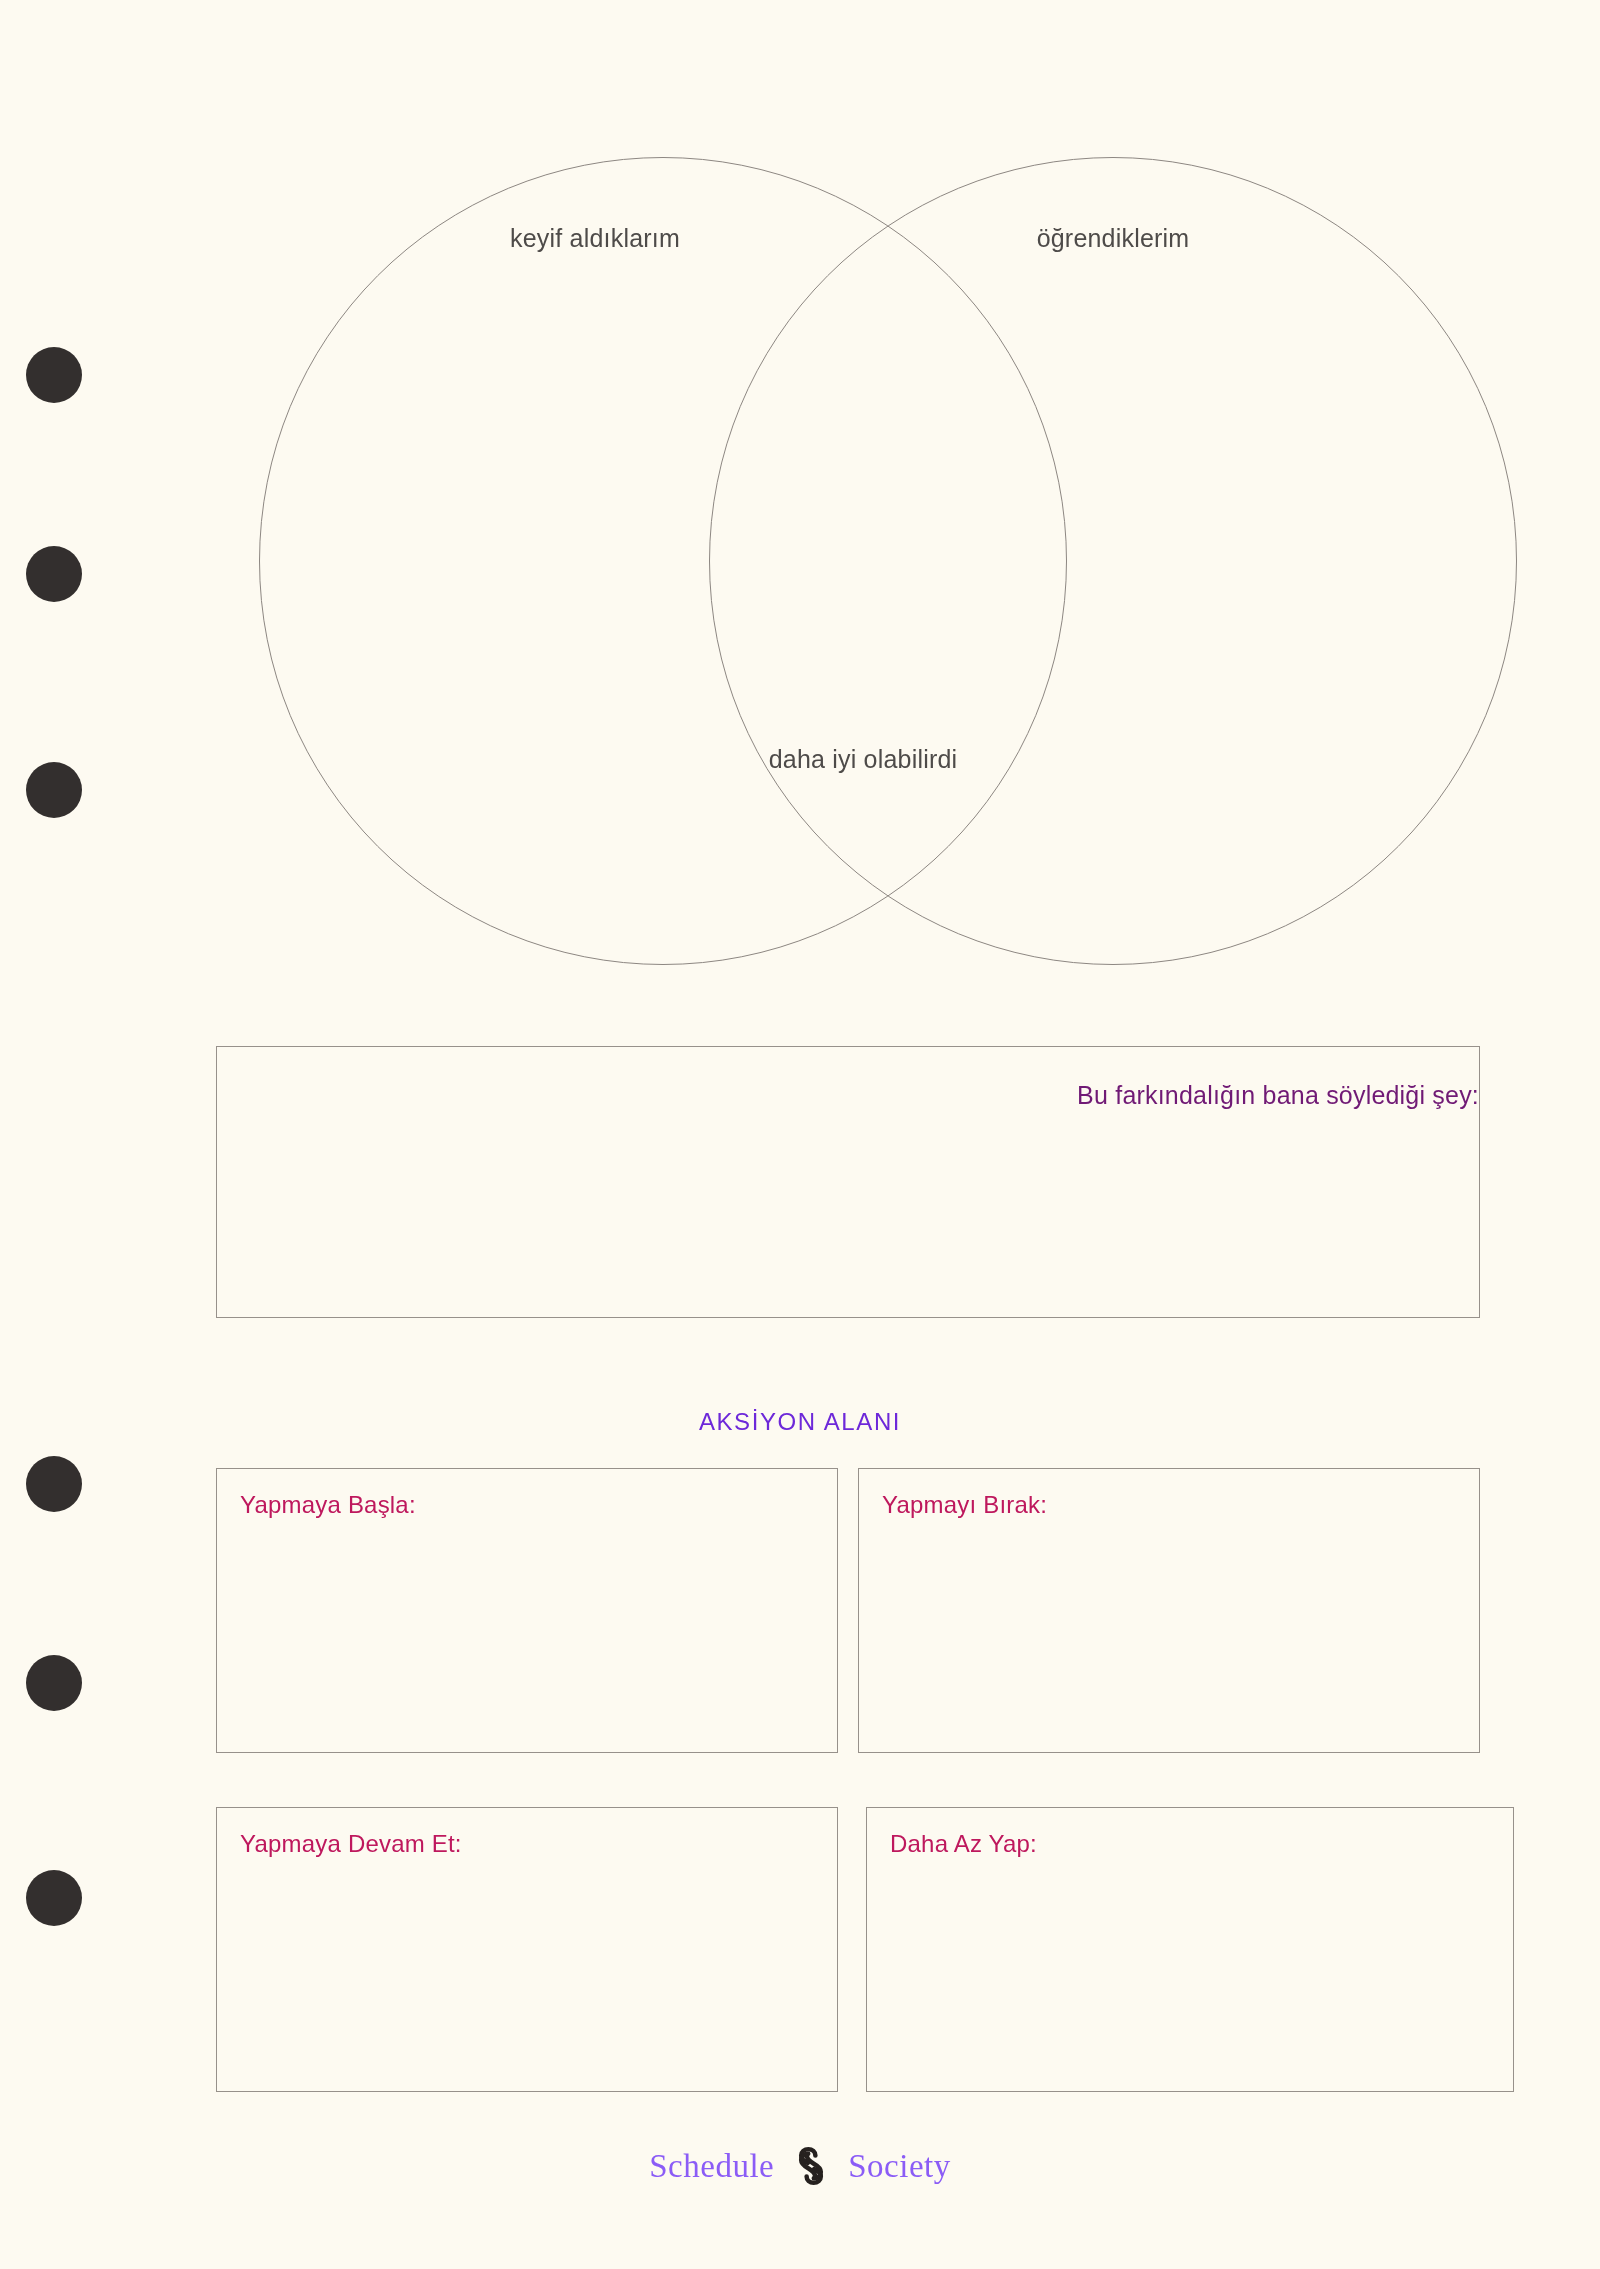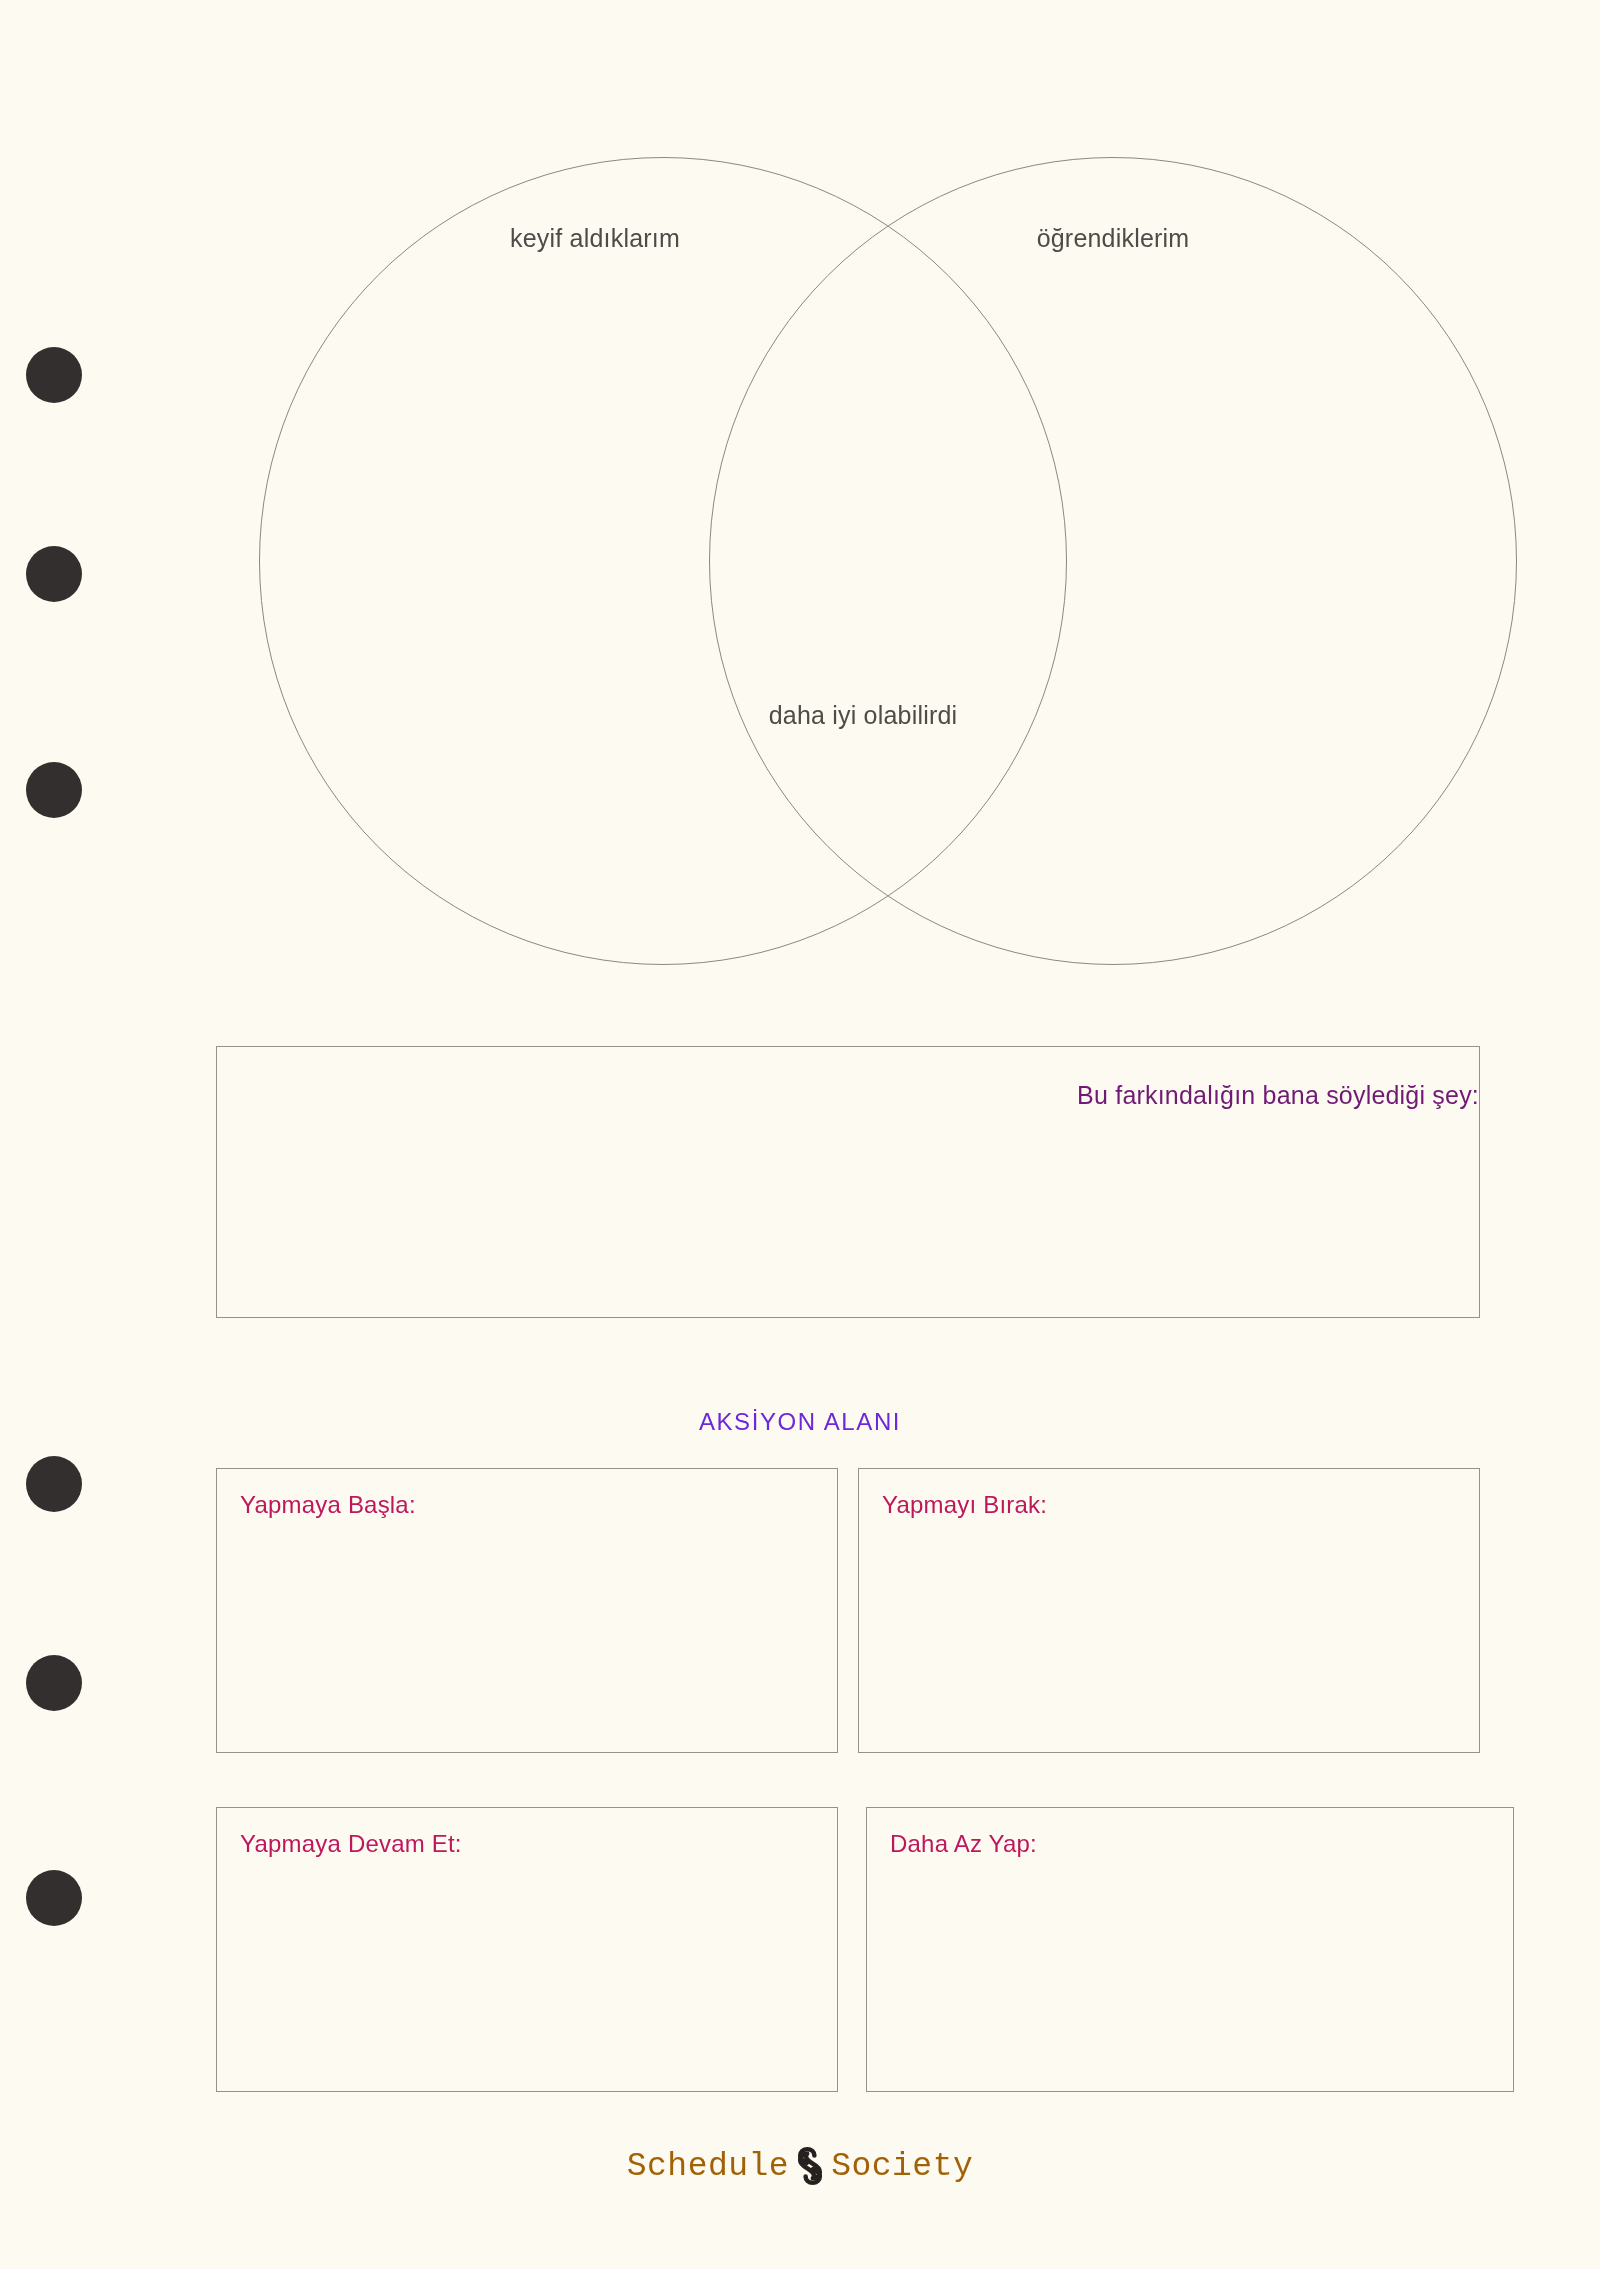--- a/index.html
+++ b/index.html
@@ -56,21 +56,21 @@
     font-size: 25px;
     color: #4e4b49;
     letter-spacing: 0.2px;
     text-align: center;
     white-space: nowrap;
     line-height: 1.32;
   }
   #venn-label-left  { left: 370px; top: 222px; width: 360px; }
   #venn-label-right { left: 888px; top: 222px; width: 360px; }
   #venn-label-center {
-    left: 688px; top: 699px; width: 260px;
+    left: 688px; top: 743px; width: 260px;
     white-space: normal;
   }
 
   
   .box {
     position: absolute;
     border: 1.4px solid #97918b;
     box-sizing: border-box;
     background: #fdfaf1;
   }
@@ -126,23 +126,24 @@
 
   
   #brand {
     position: absolute;
     left: 0;
     right: 0;
     top: 2145px;
     display: flex;
     align-items: center;
     justify-content: center;
-    font-family: Liberation Mono, monospace;
+    gap: 16px;
+    font-family: Liberation Serif, serif;
     font-size: 33px;
-    color: #a16207;
+    color: #8b5cf6;
     letter-spacing: 0.5px;
   }
   #brand-mark {
     display: inline-block;
     width: 42px;
     height: 42px;
   }
 </style>
 </head>
 <body>

